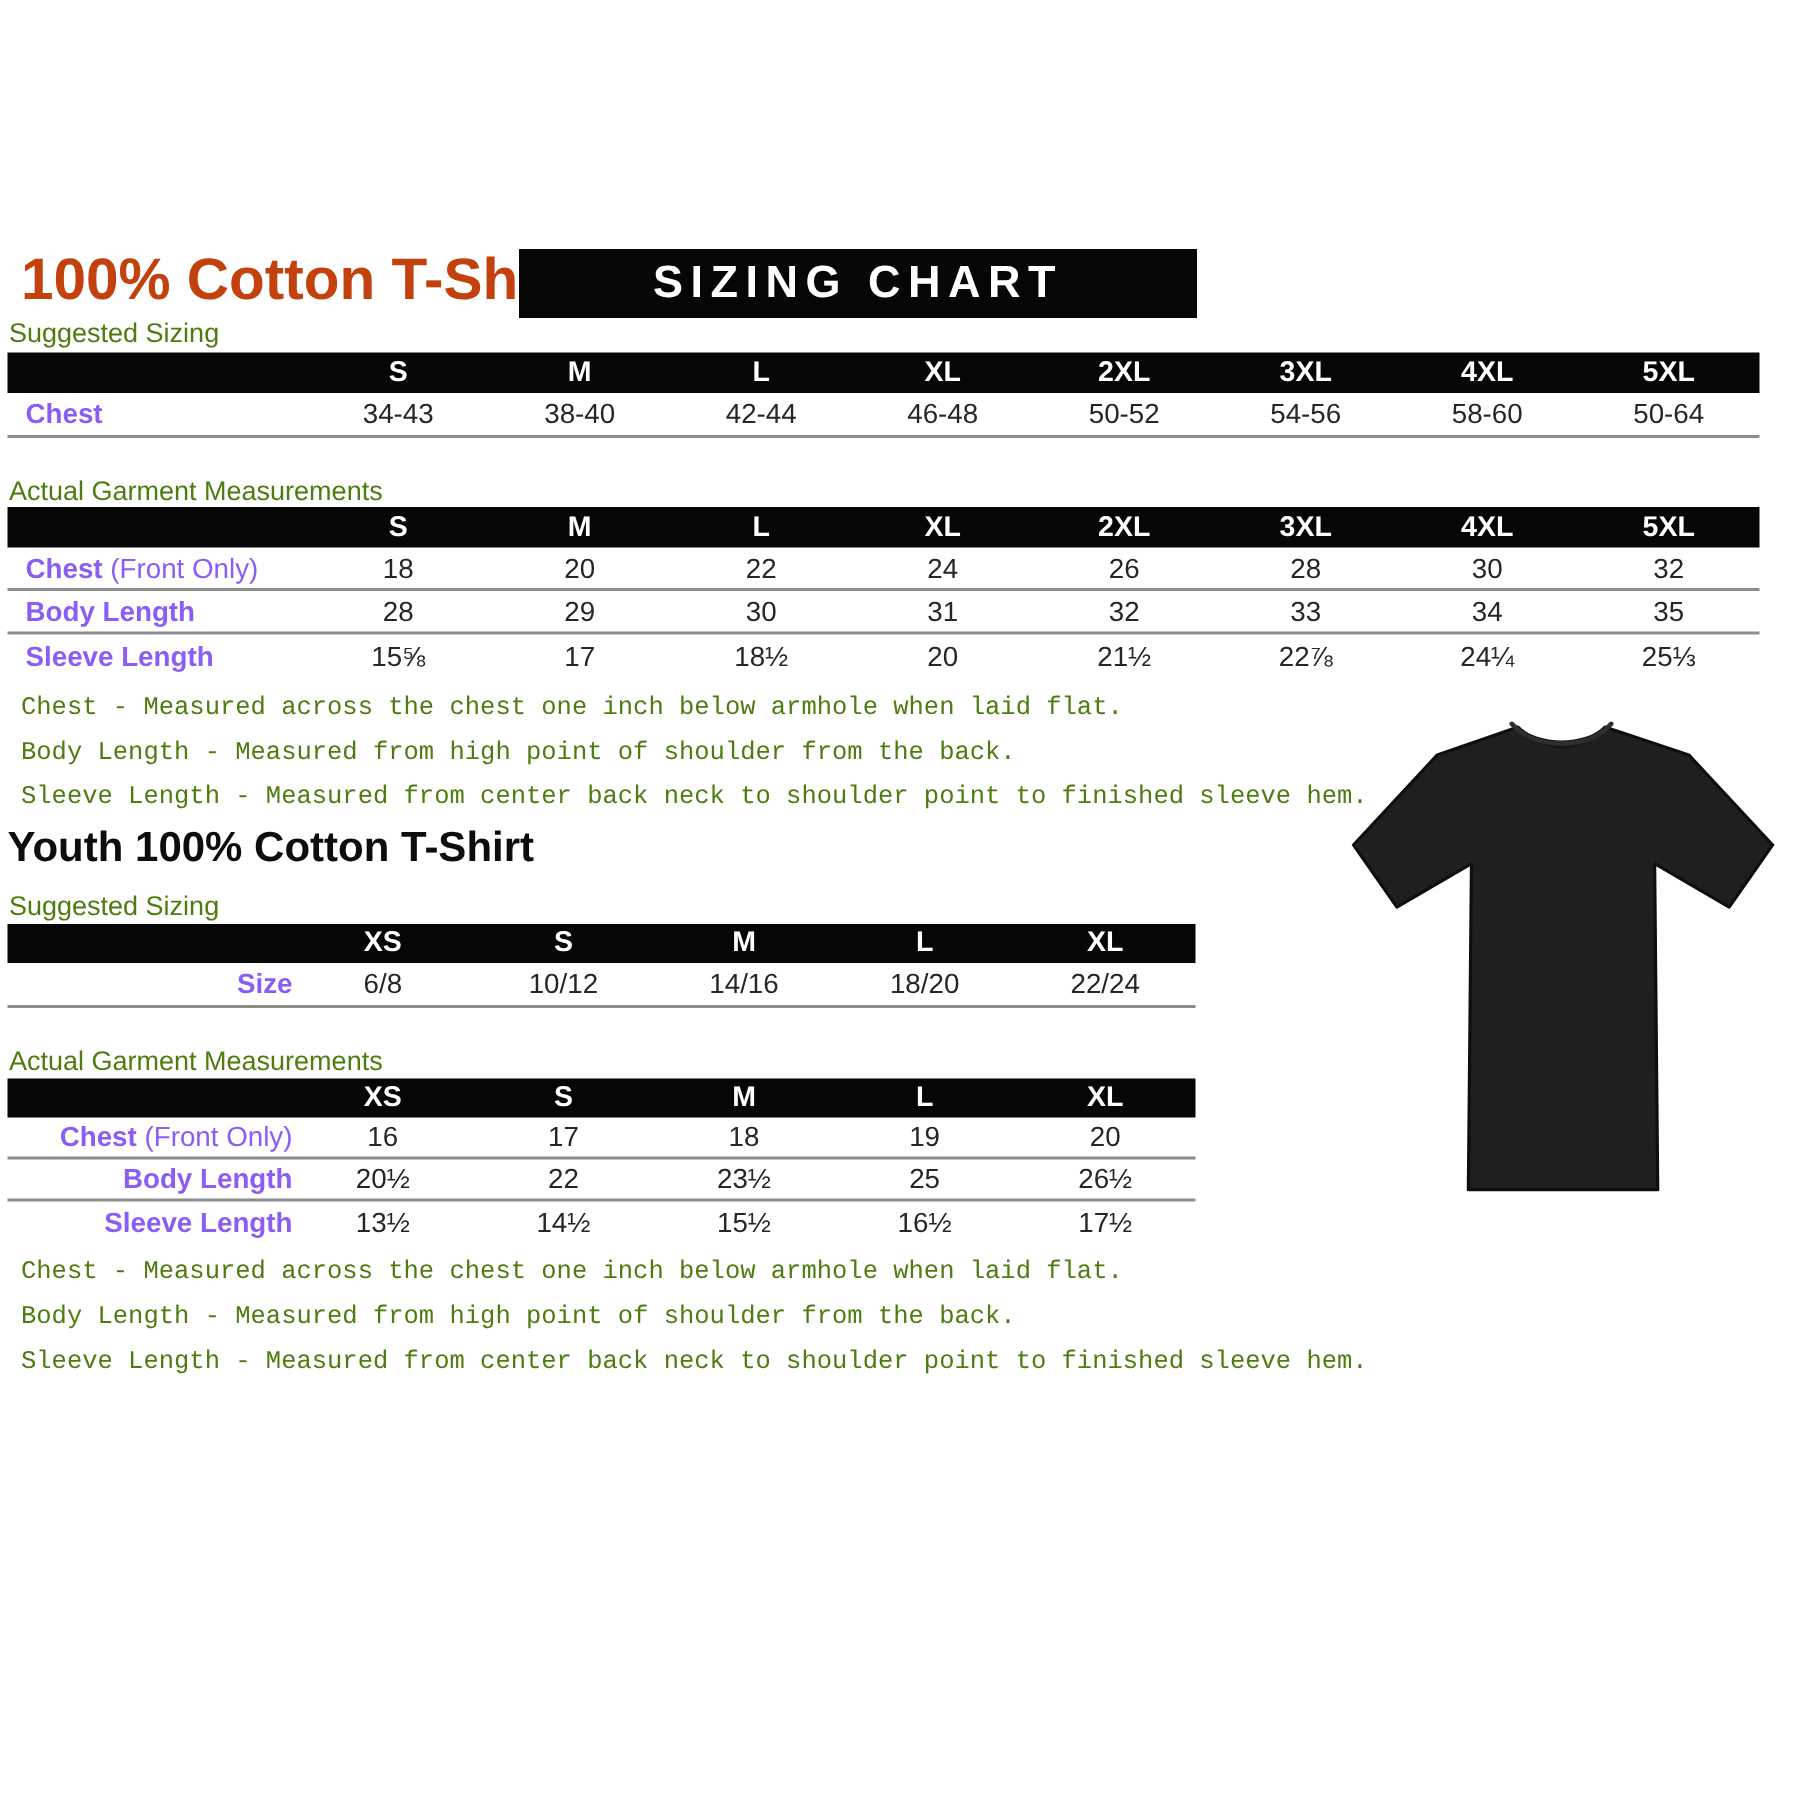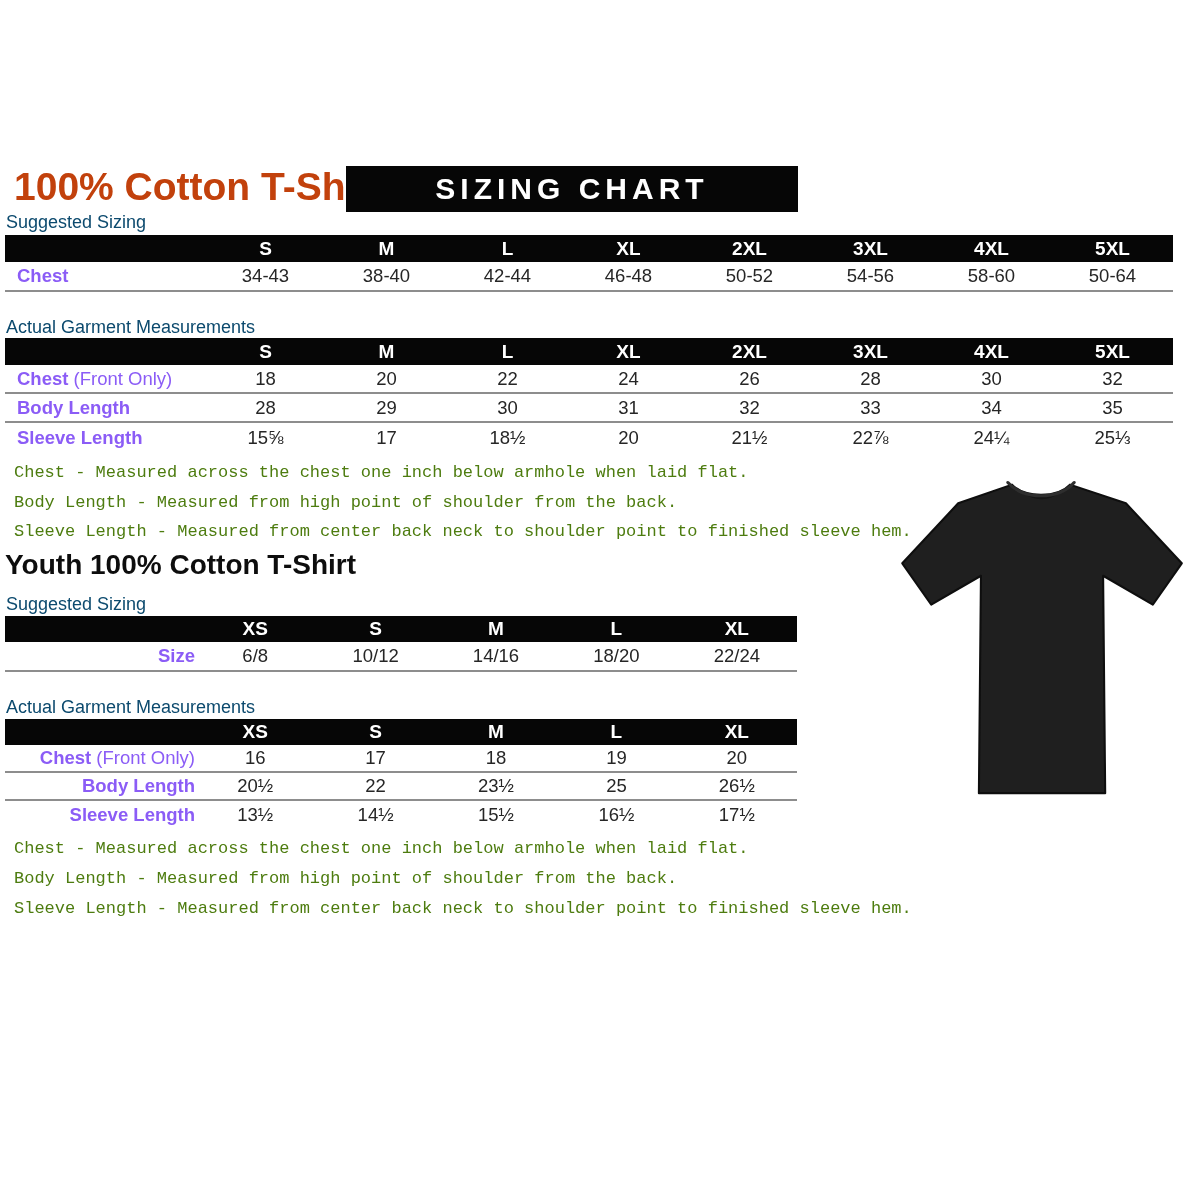--- a/index.html
+++ b/index.html
@@ -9,21 +9,21 @@
   }
   .abs{position:absolute;}
   .page-title{left:14px;top:165px;font-size:39px;font-weight:700;color:#c2410c;}
   .banner{
     left:346px;top:166px;width:452px;height:46px;background:#060606;
     display:flex;align-items:center;justify-content:center;
   }
   .banner span{
     color:#fff;font-size:30px;font-weight:700;letter-spacing:5px;
   }
-  .section-label{font-size:18px;color:#0c4a6e;}
+  .section-label{font-size:18px;color:#4d7c0f;}
   .youth-title{left:5px;top:549px;font-size:28px;font-weight:700;color:#0d0d0d;}
 
   .table{position:absolute;}
   .trow{display:flex;align-items:center;box-sizing:border-box;}
   .thead{background:#060606;}
   .thead .hcell{color:#ffffff;font-weight:700;font-size:19px;}
   .lcell{box-sizing:border-box;padding-left:12px;text-align:left;font-size:18.5px;color:#8b5cf6;}
   .lcell b{font-weight:700;}
   .cell,.hcell{flex:1;text-align:center;font-size:18.5px;color:#262626;}
   .sep{border-bottom:2px solid #8d8d8d;}

